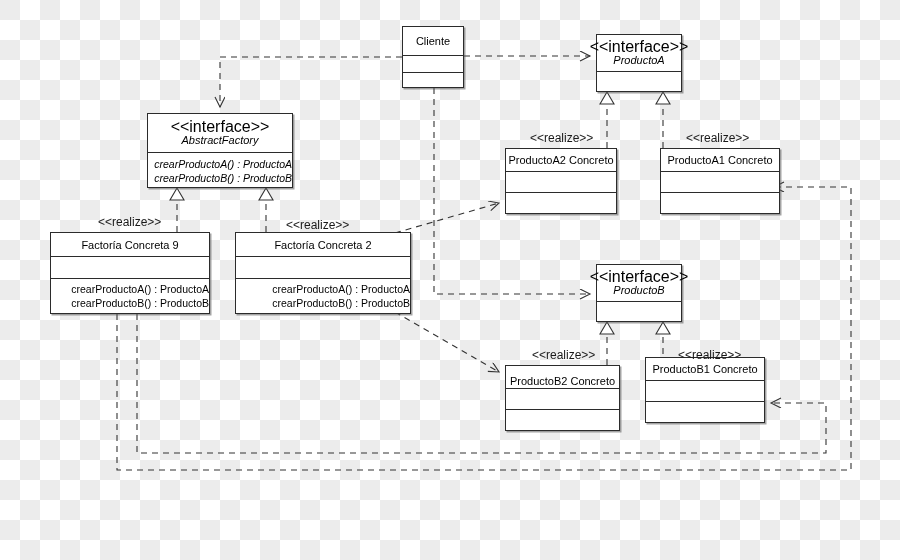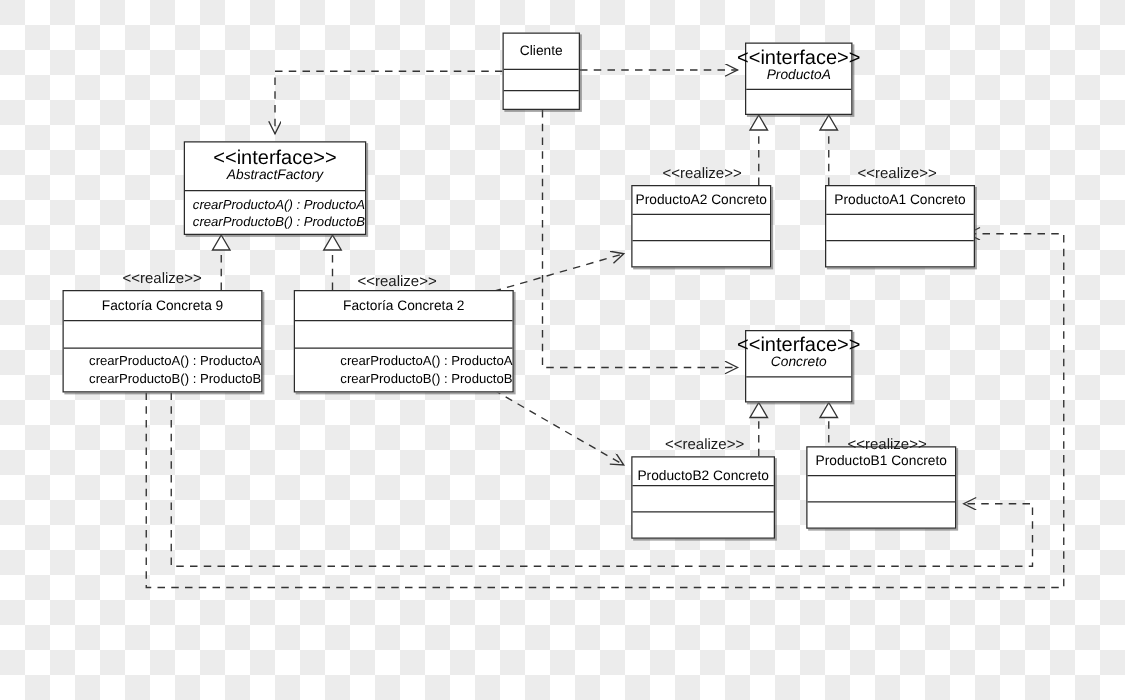--- a/index.html
+++ b/index.html
@@ -155,21 +155,21 @@
     <div class="cmp" style="height:36px;">
       <span class="stereo">&lt;&lt;interface&gt;&gt;</span>
       <span class="iname">ProductoA</span>
     </div>
     <div class="cmp" style="height:21px;"></div>
   </div>
 
   <div class="uml-box" style="left:596px;top:264px;width:86px;height:58px;">
     <div class="cmp" style="height:36px;">
       <span class="stereo">&lt;&lt;interface&gt;&gt;</span>
-      <span class="iname">Concreto</span>
+      <span class="iname">ProductoB</span>
     </div>
     <div class="cmp" style="height:21px;"></div>
   </div>
 
   <div class="uml-box" style="left:50px;top:232px;width:160px;height:82px;">
     <div class="cmp" style="height:23px;">
       <span class="title-txt">Factoría Concreta 9</span>
     </div>
     <div class="cmp" style="height:22px;"></div>
     <div class="cmp left" style="height:35px;">

